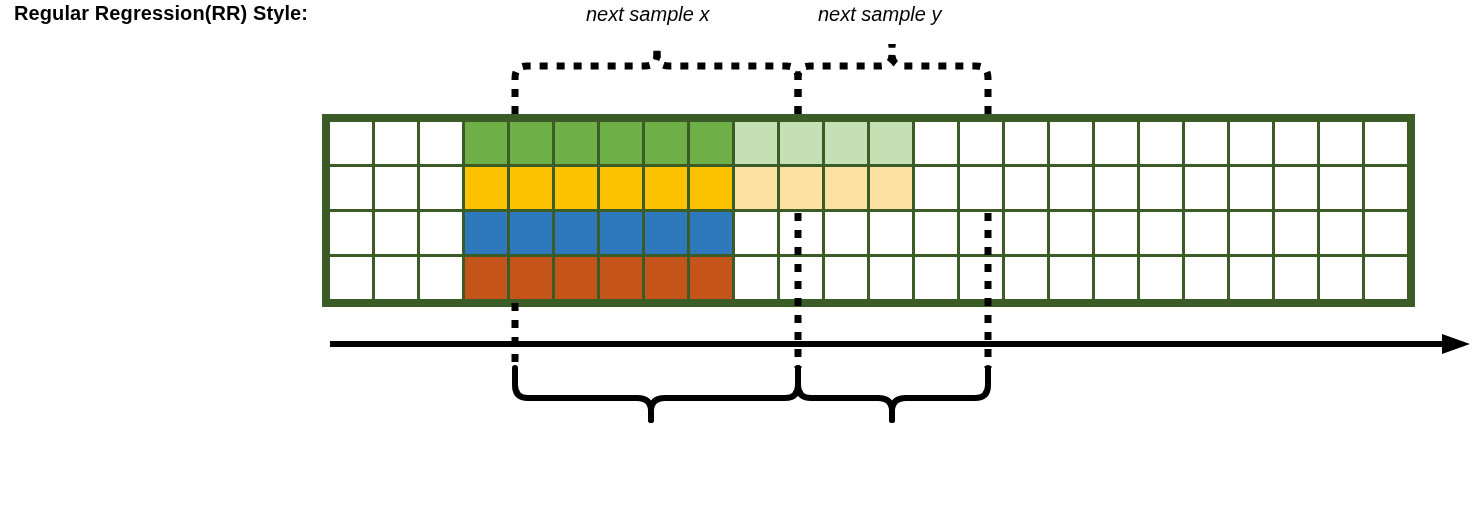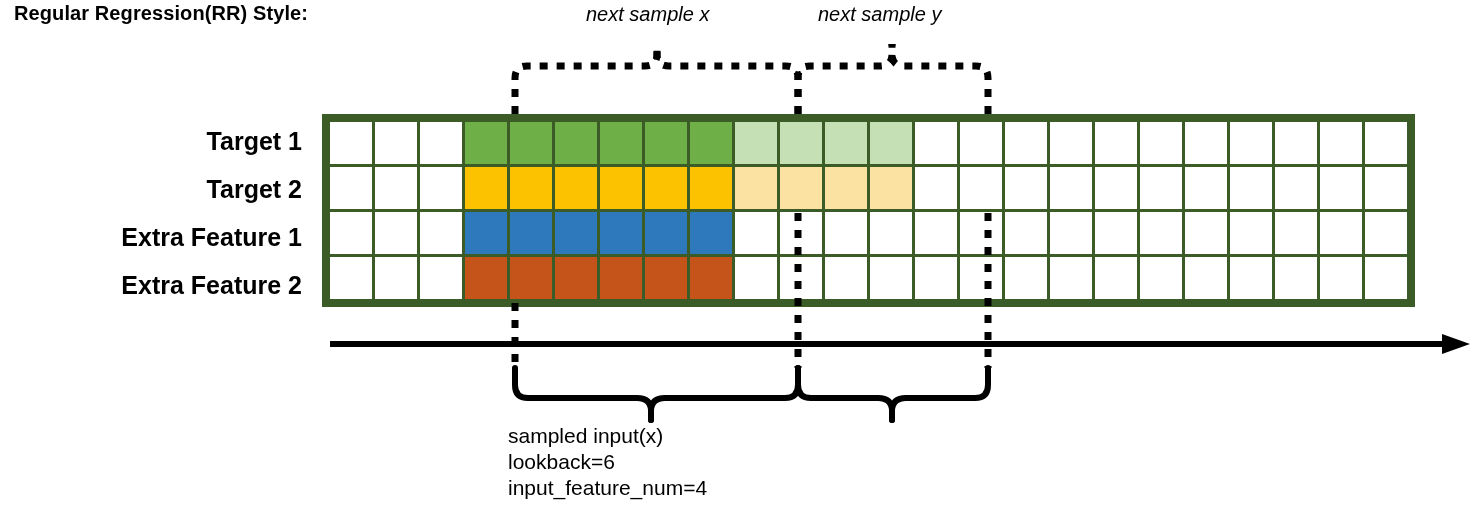--- a/index.html
+++ b/index.html
@@ -69,26 +69,20 @@
   .bottom-note.by{left:772px;top:423px;}
   .bottom-note div{white-space:nowrap;}
 </style>
 </head>
 <body>
 
 <div id="stage">
 
   <div class="title">Regular Regression(RR) Style:</div>
 
-  <div class="row-labels">
-    <div class="row-label">Target 1</div>
-    <div class="row-label">Target 2</div>
-    <div class="row-label">Extra Feature 1</div>
-    <div class="row-label">Extra Feature 2</div>
-  </div>
 
   <div class="grid">
     <table id="grid-table">
         <tbody>
           <tr>
             <td style="background: rgb(255, 255, 255);"></td>
             <td style="background: rgb(255, 255, 255);"></td>
             <td style="background: rgb(255, 255, 255);"></td>
             <td style="background: rgb(111, 175, 72);"></td>
             <td style="background: rgb(111, 175, 72);"></td>
@@ -225,20 +219,15 @@
       <path d="M515,368 L515,385 Q515,398 528,398 L637,398 Q651,398 651,411 L651,420"></path>
       <path d="M798,368 L798,385 Q798,398 785,398 L665,398 Q651,398 651,411 L651,420"></path>
     </g>
 
     <g stroke="#000" stroke-width="6" fill="none" stroke-linecap="round">
       <path d="M798,368 L798,385 Q798,398 811,398 L878,398 Q892,398 892,411 L892,420"></path>
       <path d="M988,368 L988,385 Q988,398 975,398 L906,398 Q892,398 892,411 L892,420"></path>
     </g>
   </svg>
 
-  <div class="bottom-note bx">
-    <div>sampled input(x)</div>
-    <div>lookback=6</div>
-    <div>input_feature_num=4</div>
-  </div>
 
 
 </div>
 
 </body></html>

